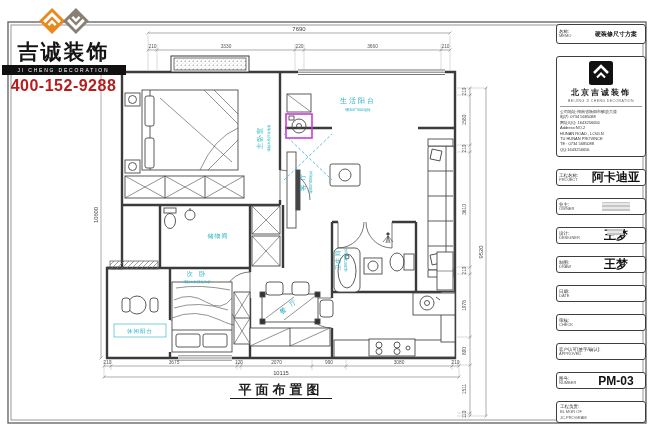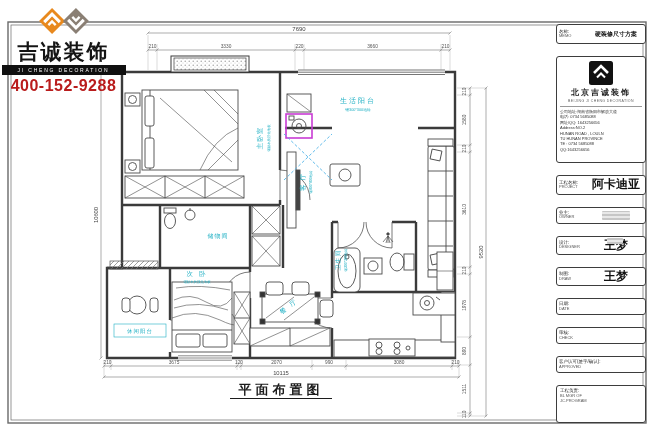--- a/index.html
+++ b/index.html
@@ -504,20 +504,27 @@
   </div>
 
   <div class="tb-row">
     <div class="tb-label" style="width:48px">
           <span class="cn">客户认可(签字/确认):</span>
           <span class="en">APPROVED</span>
         </div>
     <div class="tb-value"></div>
   </div>
 
+  <div class="tb-row">
+    <div class="tb-label">
+          <span class="cn">图号:</span>
+          <span class="en">NUMBER</span>
+        </div>
+    <div class="tb-value">PM-03</div>
+  </div>
 
   <div class="tb-box footer-box">
     <div class="cn">工程负责:</div>
     <div class="en">BL MGR OF</div>
     <div class="en">JC.PROGRAM</div>
   </div>
 
 </div>
 </div>
 

